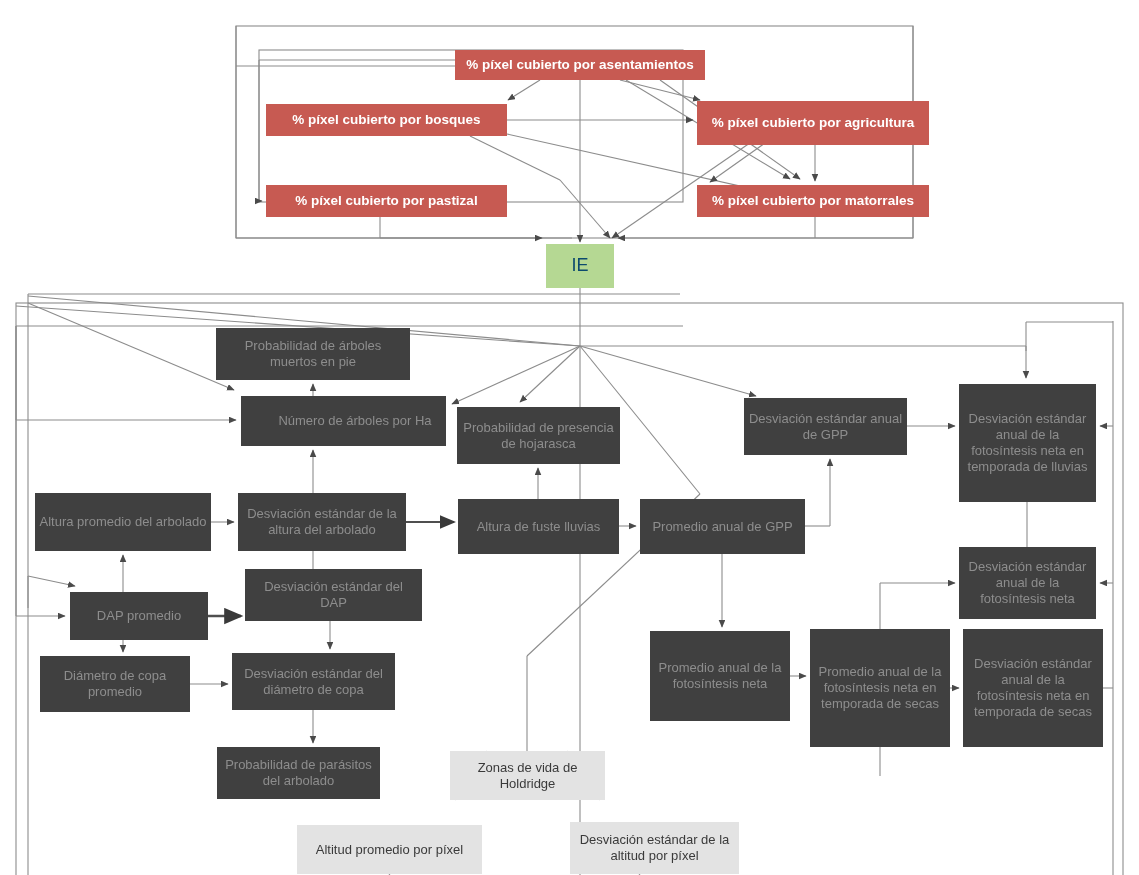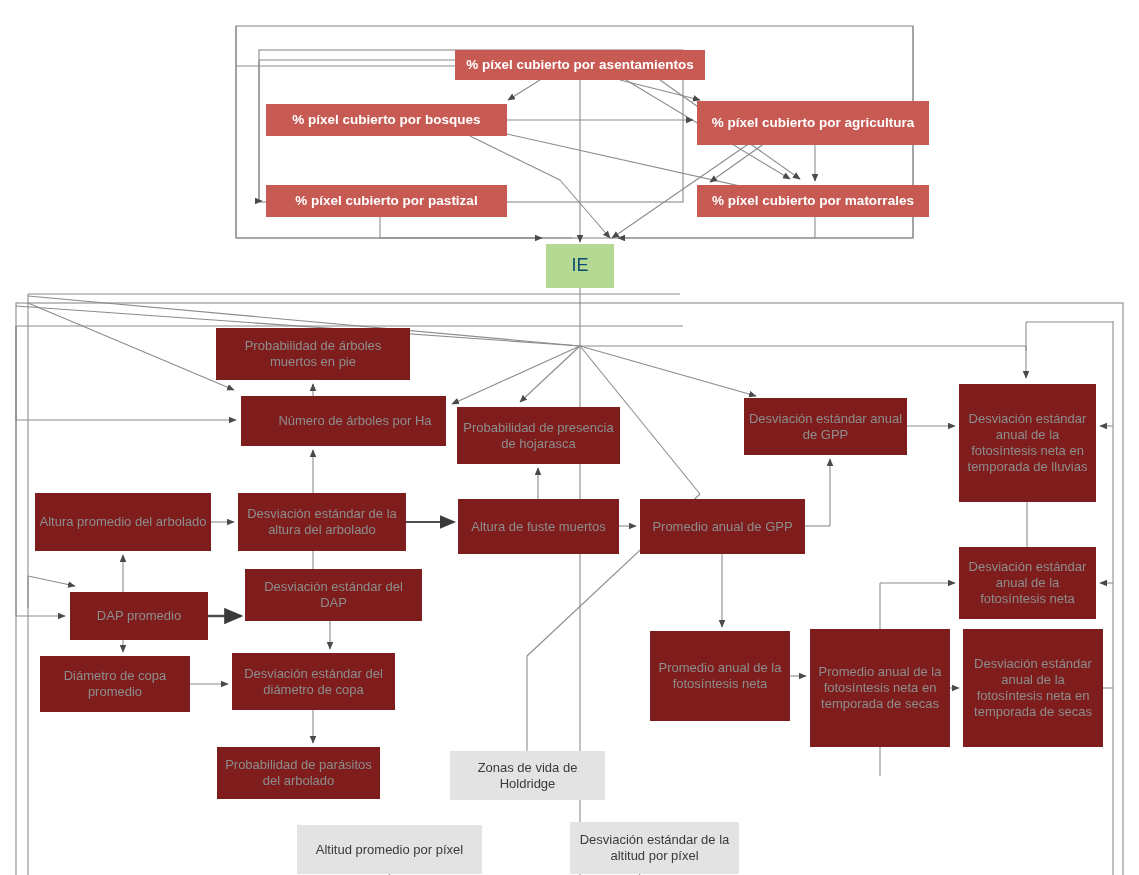--- a/index.html
+++ b/index.html
@@ -4,21 +4,21 @@
 <style>
   html,body{margin:0;padding:0;background:#ffffff;}
   body{font-family:"Liberation Sans",sans-serif;}
   #canvas{position:relative;width:1139px;height:875px;background:#fff;overflow:hidden;margin-top:16px;}
   svg#wires{position:absolute;left:0;top:0;width:1139px;height:875px;}
   .node{position:absolute;box-sizing:border-box;display:flex;align-items:center;
         justify-content:center;text-align:center;line-height:1.22;padding:2px 4px;
         font-family:"Liberation Sans",sans-serif;}
   .node.red{background:#c75a52;color:#ffffff;font-size:13.5px;font-weight:600;}
   .node.green{background:#b5d893;color:#0c4a6e;font-size:18px;}
-  .node.yellow{background:#7f1d1d;color:#8d8d8d;font-size:13px;}
+  .node.yellow{background:#404040;color:#8d8d8d;font-size:13px;}
   .node.gray{background:#e3e3e3;color:#3a3a3a;font-size:13px;}
 </style>
 </head>
 <body>
 
 <div id="canvas">
 
   <svg id="wires" viewBox="0 0 1139 875" preserveAspectRatio="none">
     <defs>
       <marker id="ah" markerWidth="8" markerHeight="8" refX="6.4" refY="3" orient="auto">
@@ -133,21 +133,21 @@
   <div class="node red" style="left:697px;top:85px;width:232px;height:44px;">% píxel cubierto por agricultura</div>
   <div class="node red" style="left:266px;top:169px;width:241px;height:32px;">% píxel cubierto por pastizal</div>
   <div class="node red" style="left:697px;top:169px;width:232px;height:32px;">% píxel cubierto por matorrales</div>
   <div class="node green" style="left:546px;top:228px;width:68px;height:44px;">IE</div>
 
   <div class="node yellow" style="left:216px;top:312px;width:194px;height:52px;">Probabilidad de árboles muertos en pie</div>
   <div class="node yellow" style="left:241px;top:380px;width:205px;height:50px;padding-left:27px;">Número de árboles por Ha</div>
   <div class="node yellow" style="left:457px;top:391px;width:163px;height:57px;">Probabilidad de presencia de hojarasca</div>
   <div class="node yellow" style="left:35px;top:477px;width:176px;height:58px;">Altura promedio del arbolado</div>
   <div class="node yellow" style="left:238px;top:477px;width:168px;height:58px;">Desviación estándar de la altura del arbolado</div>
-  <div class="node yellow" style="left:458px;top:483px;width:161px;height:55px;">Altura de fuste muertos</div>
+  <div class="node yellow" style="left:458px;top:483px;width:161px;height:55px;">Altura de fuste lluvias</div>
   <div class="node yellow" style="left:640px;top:483px;width:165px;height:55px;">Promedio anual de GPP</div>
   <div class="node yellow" style="left:744px;top:382px;width:163px;height:57px;">Desviación estándar anual de GPP</div>
   <div class="node yellow" style="left:959px;top:368px;width:137px;height:118px;">Desviación estándar anual de la fotosíntesis neta en temporada de lluvias</div>
   <div class="node yellow" style="left:959px;top:531px;width:137px;height:72px;">Desviación estándar anual de la fotosíntesis neta</div>
   <div class="node yellow" style="left:70px;top:576px;width:138px;height:48px;">DAP promedio</div>
   <div class="node yellow" style="left:245px;top:553px;width:177px;height:52px;">Desviación estándar del DAP</div>
   <div class="node yellow" style="left:40px;top:640px;width:150px;height:56px;">Diámetro de copa promedio</div>
   <div class="node yellow" style="left:232px;top:637px;width:163px;height:57px;">Desviación estándar del diámetro de copa</div>
   <div class="node yellow" style="left:217px;top:731px;width:163px;height:52px;">Probabilidad de parásitos del arbolado</div>
   <div class="node yellow" style="left:650px;top:615px;width:140px;height:90px;">Promedio anual de la fotosíntesis neta</div>

